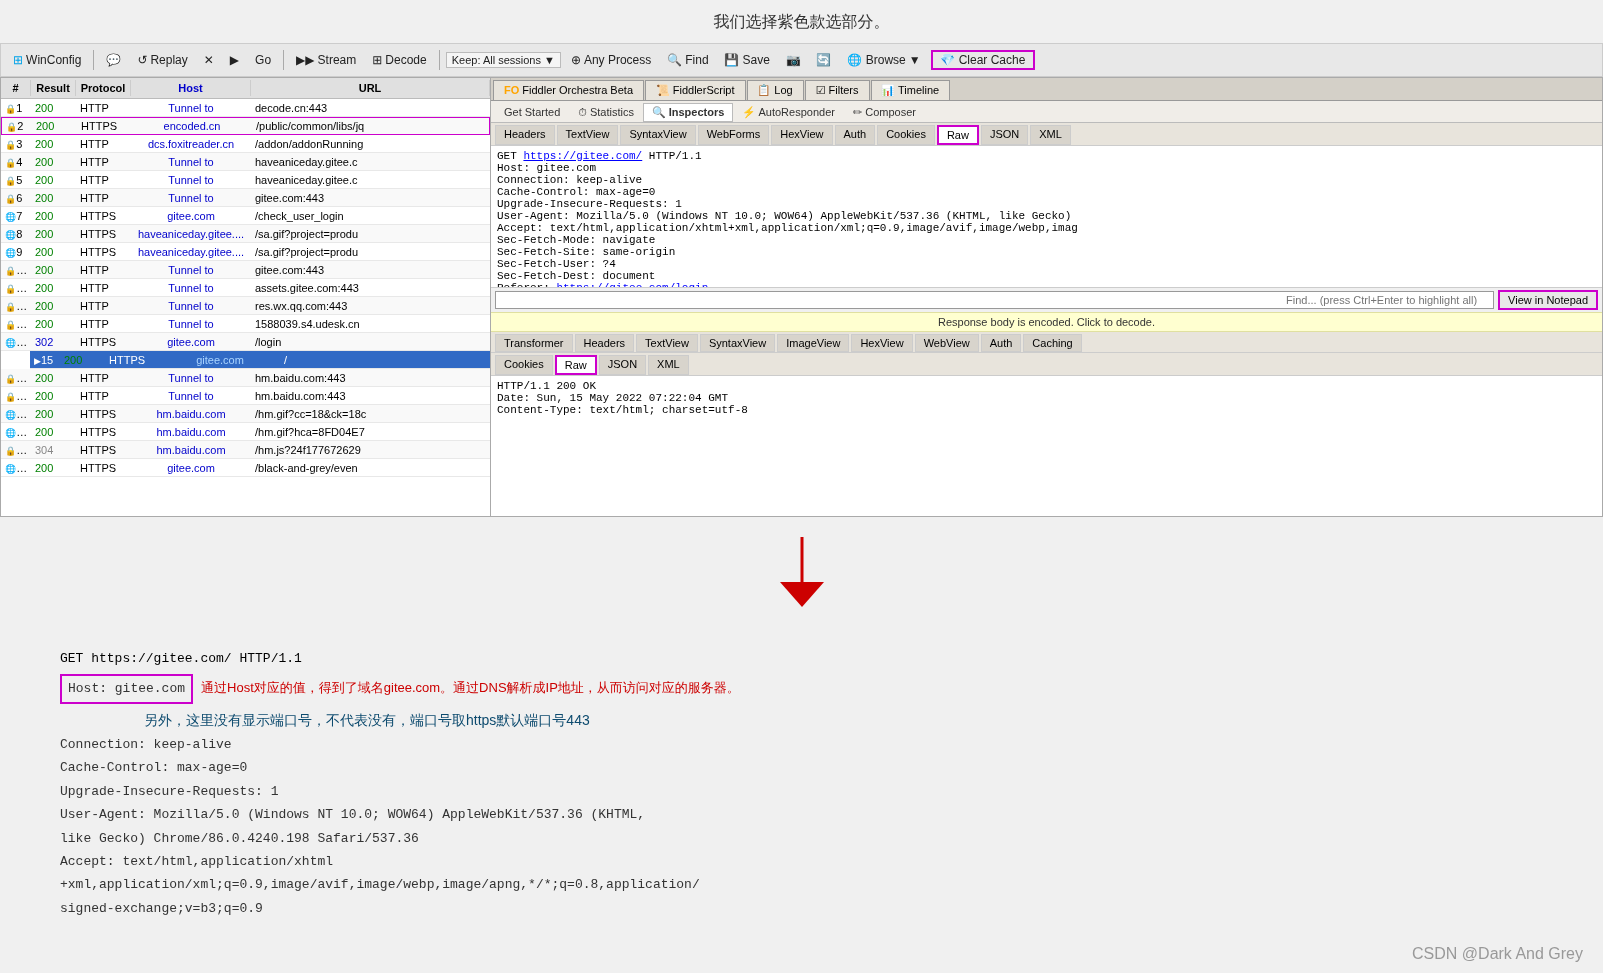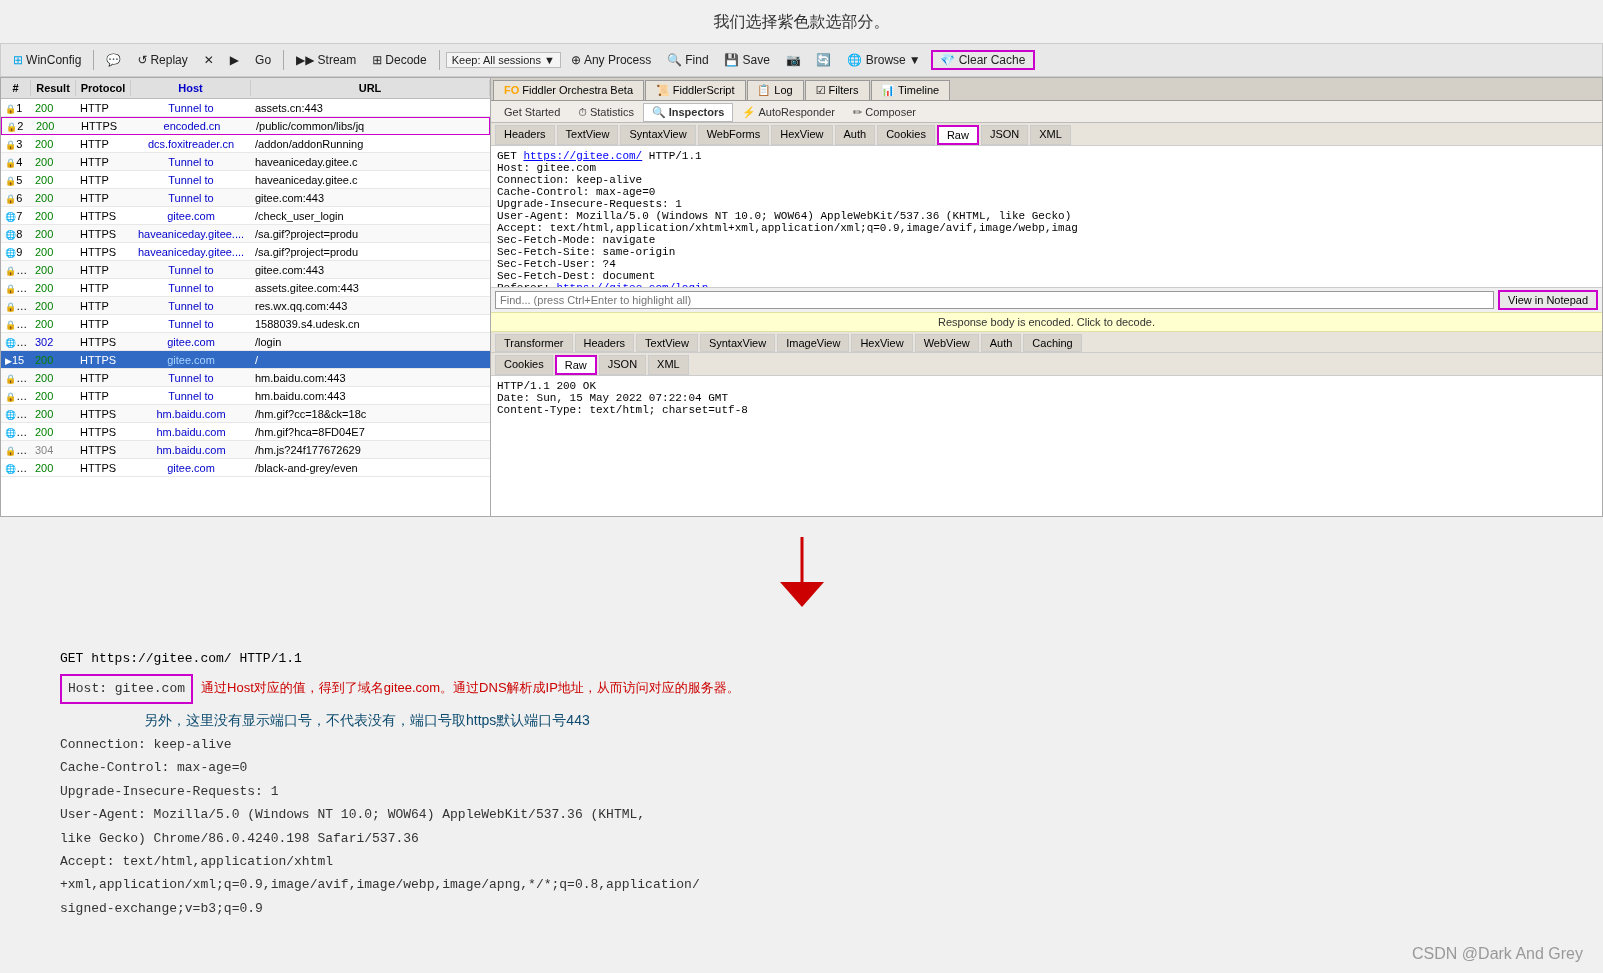--- a/index.html
+++ b/index.html
@@ -93,21 +93,21 @@
     }
 
     .session-row {
       display: flex;
       align-items: center;
       height: 18px;
       border-bottom: 1px solid #e8e8e8;
       font-size: 11px;
     }
     .session-row:nth-child(even) { background: #f9f9f9; }
-    .session-row.selected { background: #316ac5; color: white; }
+    .session-row.selected { background: #316ac5; color: white; margin-left: 29px; }
     .session-row.selected .col-host { color: #aad4ff; }
     .session-row .col { padding: 1px 4px; overflow: hidden; text-overflow: ellipsis; white-space: nowrap; }
     .col-host { color: #0000cc; text-align: center; }
 
     
     .inspector-panel {
       flex: 1;
       display: flex;
       flex-direction: column;
       background: #fff;
@@ -185,23 +185,24 @@
     .find-bar {
       display: flex;
       border-top: 1px solid #ccc;
       background: #f0f0f0;
       padding: 2px 4px;
       gap: 4px;
       align-items: center;
     }
     .find-input {
       flex: 1;
-      padding: 2px 4px;
+      padding: 2px 16px;
       font-size: 11px;
       border: 1px solid #999;
+      text-align: right;
     }
     .view-notepad-btn {
       padding: 2px 8px;
       font-size: 11px;
       cursor: pointer;
       background: #e8e8e8;
       border: 2px solid #cc00cc;
       text-align: center;
     }
 
@@ -385,21 +386,21 @@
       <div class="col col-url">URL</div>
     </div>
     <div class="sessions-body" id="sessions-body">
     <div class="session-row">
     <div class="col col-num">
       <span style="font-size:9px;">🔒</span>1
     </div>
     <div class="col col-result" style="color:#008000">200</div>
     <div class="col col-protocol">HTTP</div>
     <div class="col col-host" style="color:#0000cc">Tunnel to</div>
-    <div class="col col-url">assets.cn:443</div>
+    <div class="col col-url">decode.cn:443</div>
   </div>
         <div class="session-row" style="border: 1px solid rgb(204, 0, 204);">
     <div class="col col-num">
       <span style="font-size:9px;">🔒</span>2
     </div>
     <div class="col col-result" style="color:#008000">200</div>
     <div class="col col-protocol">HTTPS</div>
     <div class="col col-host" style="color:#0000cc">encoded.cn</div>
     <div class="col col-url">/public/common/libs/jq</div>
   </div>

